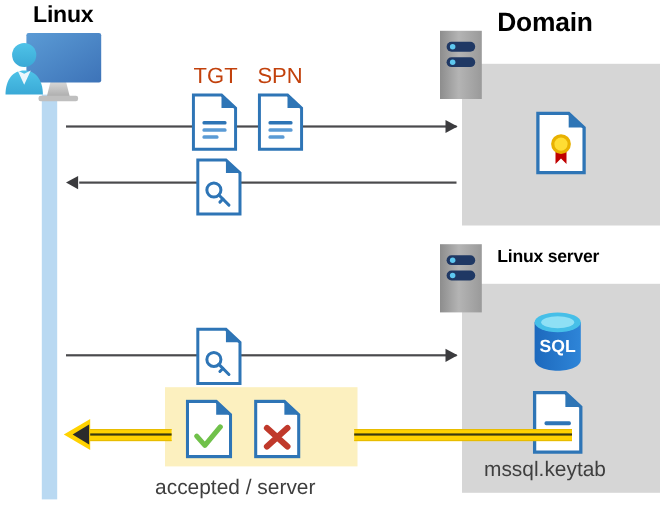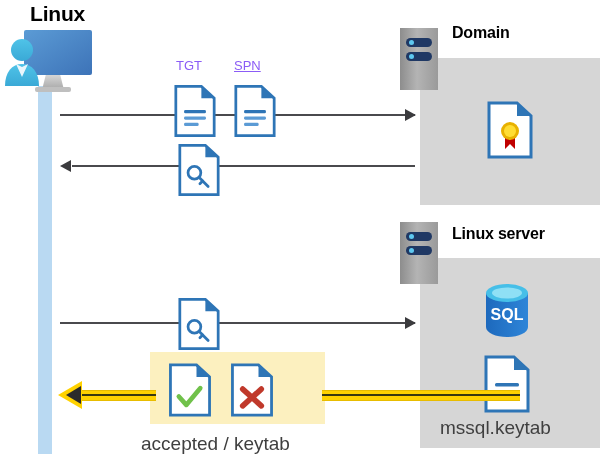--- a/index.html
+++ b/index.html
@@ -11,27 +11,27 @@
   .gray-panel{background:#d6d6d6;}
   #dc-panel{left:420px;top:58px;width:180px;height:147px;}
   #linux-panel{left:420px;top:258px;width:180px;height:190px;}
 
   
   #lifeline{left:38px;top:86px;width:14px;height:368px;background:#b9d9f2;}
 
   
   .title{font-weight:bold;color:#000000;letter-spacing:-.2px;}
   #client-title{left:30px;top:2px;font-size:21px;}
-  #dc-title{left:452px;top:20px;font-size:16px;line-height:25px;width:148px;}
+  #dc-title{left:452px;top:8px;font-size:24px;line-height:25px;width:148px;}
   #linux-title{left:452px;top:225px;font-size:16px;}
 
   
-  .doc-label{font-size:13px;color:#8b5cf6;}
+  .doc-label{font-size:20px;color:#c2410c;}
   #tgt-label{left:176px;top:58px;}
-  #spn-label{left:234px;top:58px;text-decoration:underline;}
+  #spn-label{left:234px;top:58px;}
   #keytab-label{left:440px;top:417px;font-size:19px;color:#3f3f3f;}
   #accepted-label{left:141px;top:433px;font-size:19px;color:#3f3f3f;}
 
   
   .gline{background:#4a4a4d;height:2px;}
   .arrow-r{width:0;height:0;border-top:6px solid transparent;
            border-bottom:6px solid transparent;border-left:11px solid #3b3b3e;}
   .arrow-l{width:0;height:0;border-top:6px solid transparent;
            border-bottom:6px solid transparent;border-right:11px solid #3b3b3e;}
 
@@ -231,13 +231,13 @@
 </div>
 
 <div class="doc" style="left:230px;top:363px;">
   <svg width="44" height="54" viewBox="0 0 46 58">
     <path d="M2 2 H30 L44 15 V56 H2 Z" fill="#ffffff" stroke="#2e75b6" stroke-width="3"></path>
     <path d="M30 2 L44 15 H30 Z" fill="#2e75b6"></path>
     <path d="M13 28 L33 46 M33 28 L13 46" fill="none" stroke="#c0392b" stroke-width="6" stroke-linecap="round"></path>
   </svg>
 </div>
 
-<div class="abs" id="accepted-label">accepted / keytab</div>
+<div class="abs" id="accepted-label">accepted / server</div>
 
 </body></html>

